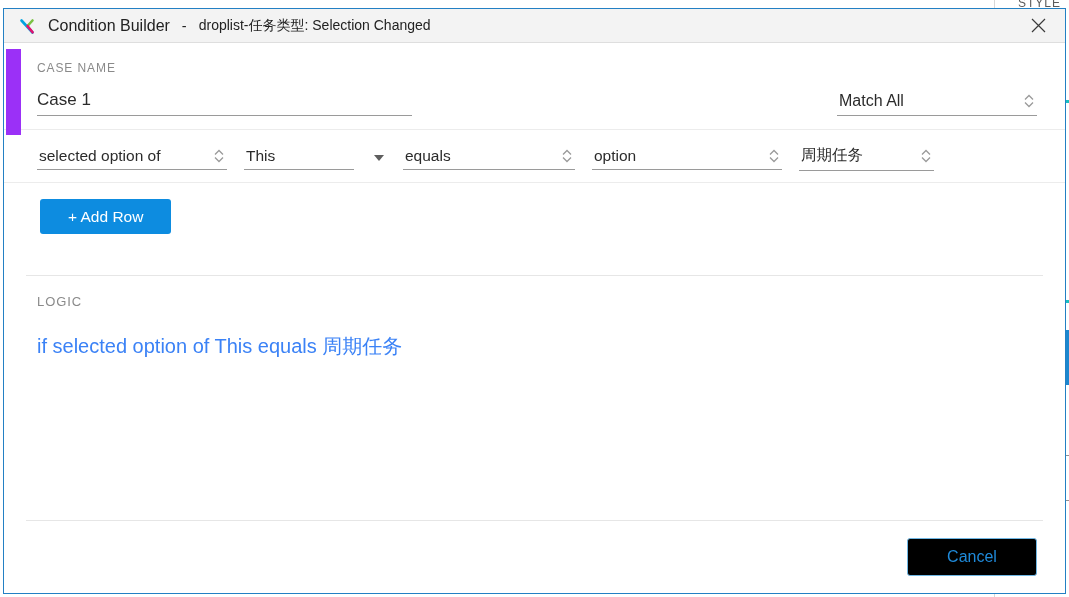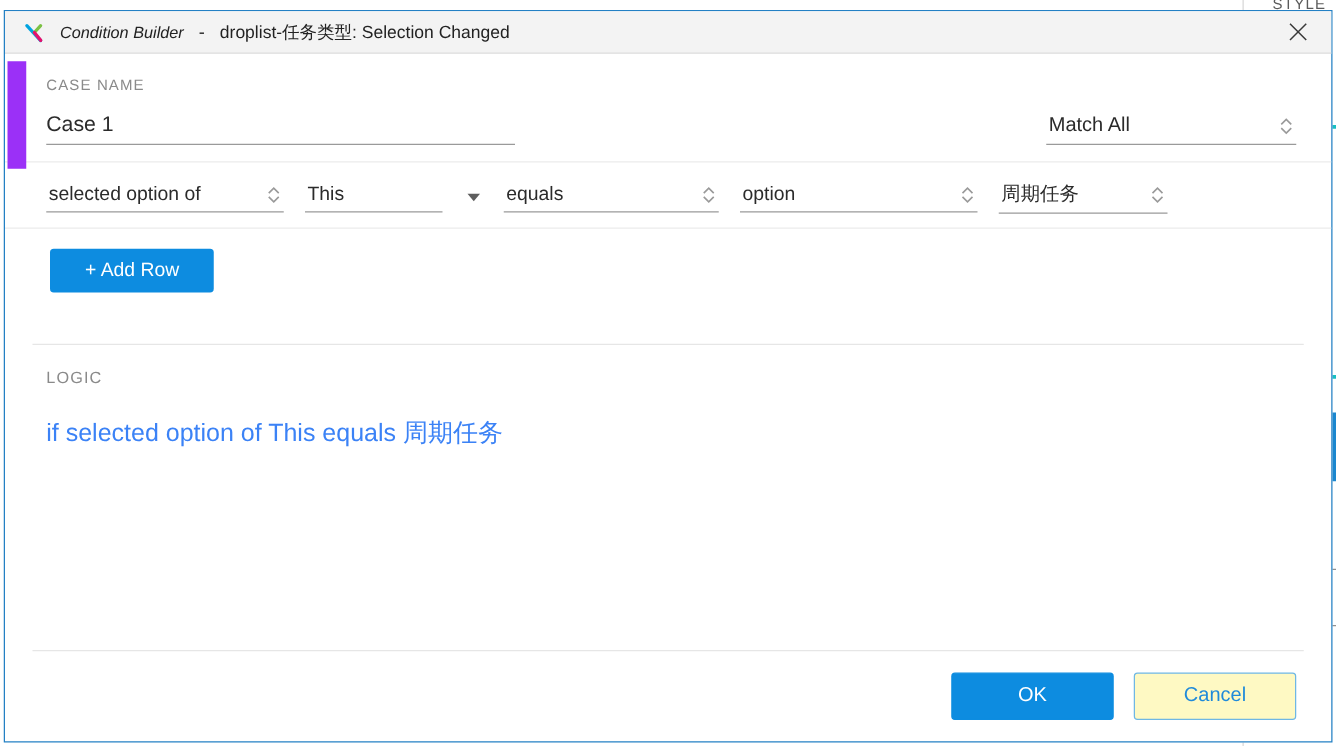--- a/index.html
+++ b/index.html
@@ -100,24 +100,23 @@
     box-sizing: border-box;
     position: relative;
   }
   .app-logo {
     width: 20px;
     height: 20px;
     margin-right: 10px;
     flex: 0 0 auto;
   }
   .title-text {
-    font-size: 13px;
+    font-size: 16px;
     color: #222222;
     white-space: nowrap;
-    font-style: italic;
   }
   .title-dash {
     font-size: 14.5px;
     color: #222222;
     margin: 0 12px;
   }
   .title-sub {
     font-size: 14px;
     color: #222222;
     white-space: nowrap;
@@ -307,21 +306,21 @@
     text-align: center;
     cursor: pointer;
     box-sizing: border-box;
   }
   .btn-primary {
     background: #0d8ce0;
     color: #ffffff;
     border: 1px solid #0d8ce0;
   }
   .btn-secondary {
-    background: #fef9c3;
+    background: #000000;
     color: #1f8ada;
     border: 1px solid #6fb7e4;
   }
 </style>
 </head>
 <body>
 
 <div id="app-background">
   <div class="bg-panel-strip">
     <div class="bg-style-label">STYLE</div>
@@ -432,17 +431,16 @@
       <button class="add-row-btn">+ Add Row</button>
     </div>
   </div>
 
   <div class="logic-section">
     <div class="logic-label">LOGIC</div>
     <div class="logic-text">if selected option of This equals 周期任务</div>
   </div>
 
   <div class="footer">
-    <button class="btn btn-primary">OK</button>
     <button class="btn btn-secondary">Cancel</button>
   </div>
 
 </div>
 
 </body></html>

